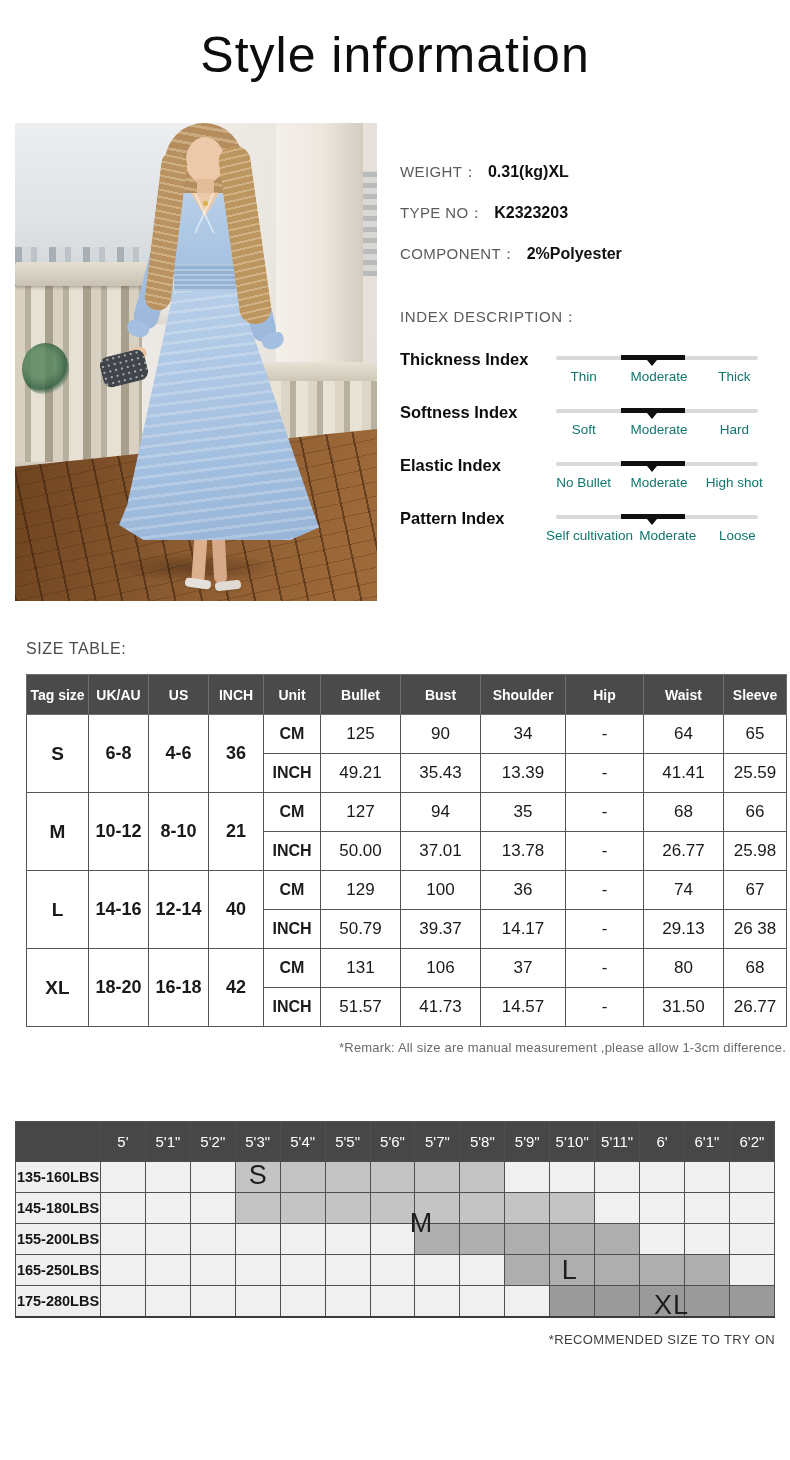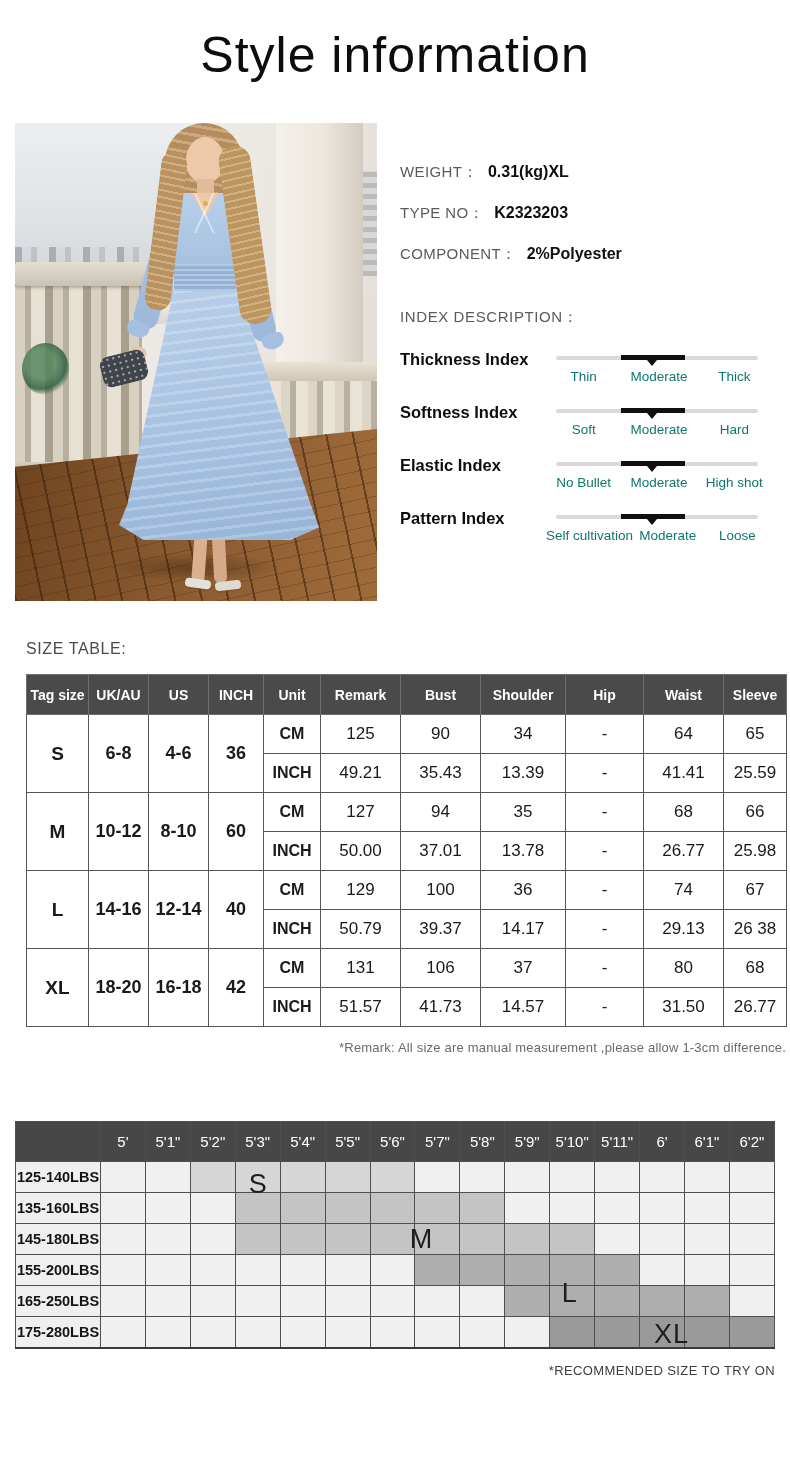--- a/index.html
+++ b/index.html
@@ -287,21 +287,21 @@
           <col style="width:80px">
           <col style="width:63px">
       </colgroup>
       <thead>
         <tr>
           <th>Tag size</th>
           <th>UK/AU</th>
           <th>US</th>
           <th>INCH</th>
           <th>Unit</th>
-          <th>Remark</th>
+          <th>Bullet</th>
           <th>Bust</th>
           <th>Shoulder</th>
           <th>Hip</th>
           <th>Waist</th>
           <th>Sleeve</th>
         </tr>
       </thead>
       <tbody>
         <tr>
           <td class="tag" rowspan="2">S</td>
@@ -322,21 +322,21 @@
           <td>35.43</td>
           <td>13.39</td>
           <td>-</td>
           <td>41.41</td>
           <td>25.59</td>
         </tr>
         <tr>
           <td class="tag" rowspan="2">M</td>
           <td class="big" rowspan="2">10-12</td>
           <td class="big" rowspan="2">8-10</td>
-          <td class="big" rowspan="2">60</td>
+          <td class="big" rowspan="2">21</td>
           <td class="unit">CM</td>
           <td>127</td>
           <td>94</td>
           <td>35</td>
           <td>-</td>
           <td>68</td>
           <td>66</td>
         </tr>
         <tr>
           <td class="unit">INCH</td>
@@ -417,38 +417,20 @@
               <th>5'9"</th>
               <th>5'10"</th>
               <th>5'11"</th>
               <th>6'</th>
               <th>6'1"</th>
               <th>6'2"</th>
             </tr>
           </thead>
         <tbody id="sg-body">
             <tr>
-              <th>125-140LBS</th>
-              <td></td>
-              <td></td>
-              <td style="background: rgb(214, 214, 214);"></td>
-              <td style="background: rgb(214, 214, 214);"></td>
-              <td style="background: rgb(214, 214, 214);"></td>
-              <td style="background: rgb(214, 214, 214);"></td>
-              <td style="background: rgb(214, 214, 214);"></td>
-              <td></td>
-              <td></td>
-              <td></td>
-              <td></td>
-              <td></td>
-              <td></td>
-              <td></td>
-              <td></td>
-            </tr>
-            <tr>
               <th>135-160LBS</th>
               <td></td>
               <td></td>
               <td></td>
               <td style="background: rgb(196, 196, 196);"></td>
               <td style="background: rgb(196, 196, 196);"></td>
               <td style="background: rgb(196, 196, 196);"></td>
               <td style="background: rgb(196, 196, 196);"></td>
               <td style="background: rgb(196, 196, 196);"></td>
               <td style="background: rgb(196, 196, 196);"></td>

